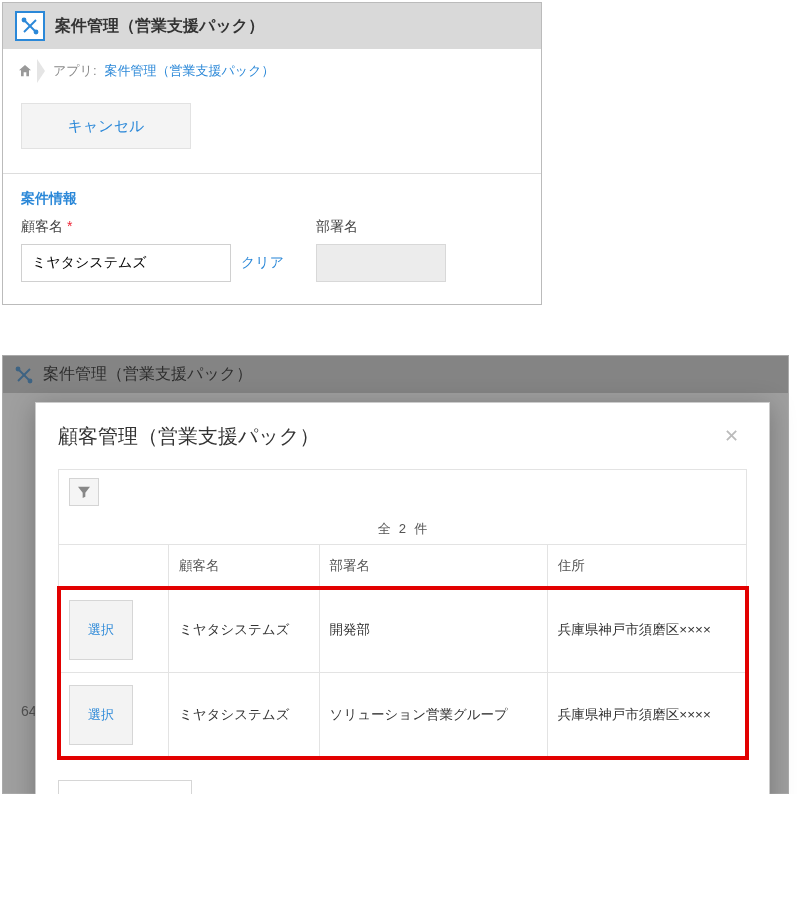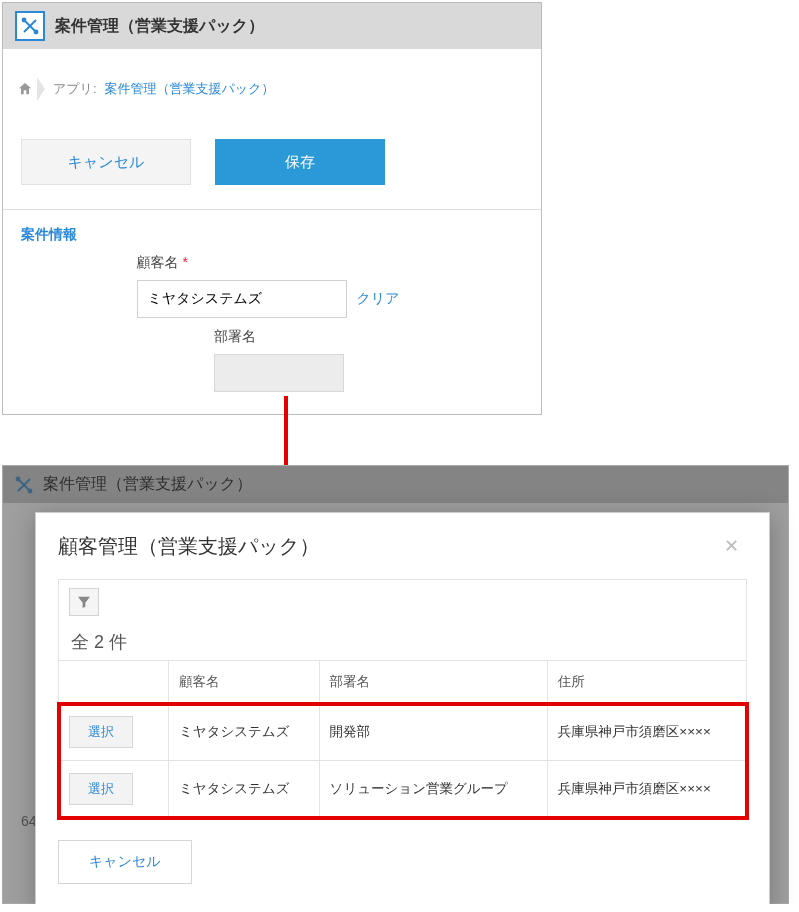--- a/index.html
+++ b/index.html
@@ -30,21 +30,21 @@
     background: #fff;
     display: flex; align-items: center; justify-content: center;
     color: #2b88d8;
   }
   .titlebar .ttl {
     font-weight: 700;
     font-size: 16px;
     color: #333;
   }
   .breadcrumb {
-    padding: 28px 14px;
+    padding: 10px 14px;
     display: flex;
     align-items: center;
     gap: 8px;
     font-size: 13px;
     color: #888;
   }
   .breadcrumb .home-icon { color: #888; }
   .breadcrumb .arrow {
     width: 0; height: 0;
     border-top: 12px solid transparent;
@@ -83,21 +83,20 @@
   }
   .field .label { margin-bottom: 6px; }
   .req { color: #e23; margin-left: 4px; }
   .auto { padding-left: 4px; }
 
   .field-row {
     display: flex;
     align-items: center;
     gap: 10px;
     padding: 0 18px 22px 18px;
-    flex-direction: column;
   }
   .field-block { font-size: 14px; color:#444; }
   .field-block .label { margin-bottom: 8px; }
   .text-input {
     height: 38px;
     border: 1px solid #d0d0d0;
     padding: 0 10px;
     font-size: 14px;
     width: 210px;
     background:#fff;
@@ -187,42 +186,43 @@
     background:#f5f5f5;
     border:1px solid #d4d4d4;
     display:flex; align-items:center; justify-content:center;
     color:#888;
     cursor:pointer;
   }
   .count-row {
     border: 1px solid #e3e3e3;
     border-top:none; border-bottom:none;
     padding: 6px 12px;
-    text-align:left;
-    font-size: 18px;
+    text-align:center;
+    font-size: 13px;
     color:#555;
+    font-family:Liberation Mono, monospace;
   }
   table.results {
     width: 100%;
     border-collapse: collapse;
     font-size: 13.5px;
     color:#333;
   }
   table.results th, table.results td {
     border: 1px solid #e3e3e3;
     padding: 12px 10px;
     text-align: left;
     vertical-align: middle;
   }
   table.results th { font-weight: 400; color:#555; background:#fff; }
   .select-btn {
     background:#f3f3f3;
     border:1px solid #d6d6d6;
     color:#2b88d8;
-    padding: 6px 18px;
+    padding: 20px 18px;
     font-size: 13px;
     cursor:pointer;
   }
   .rows-highlight {
     outline: 4px solid #e20000;
     outline-offset: -2px;
   }
   .modal-cancel {
     margin-top: 22px;
     background:#fff;
@@ -258,21 +258,20 @@
           <path d="M12 3l9 8h-3v9h-4v-6H10v6H6v-9H3z"></path>
         </svg>
     </span>
     <span class="arrow"></span>
     <span>アプリ: </span>
     <span class="link">案件管理（営業支援パック）</span>
   </div>
 
   <div class="btn-row">
     <div class="btn btn-cancel">キャンセル</div>
-    <div class="btn btn-save">保存</div>
   </div>
 
   <div class="section-title">案件情報</div>
 
 
   <div class="field-row">
     <div class="field-block" style="flex:none;">
       <div class="label">
         <span>顧客名</span><span class="req">*</span>
       </div>

